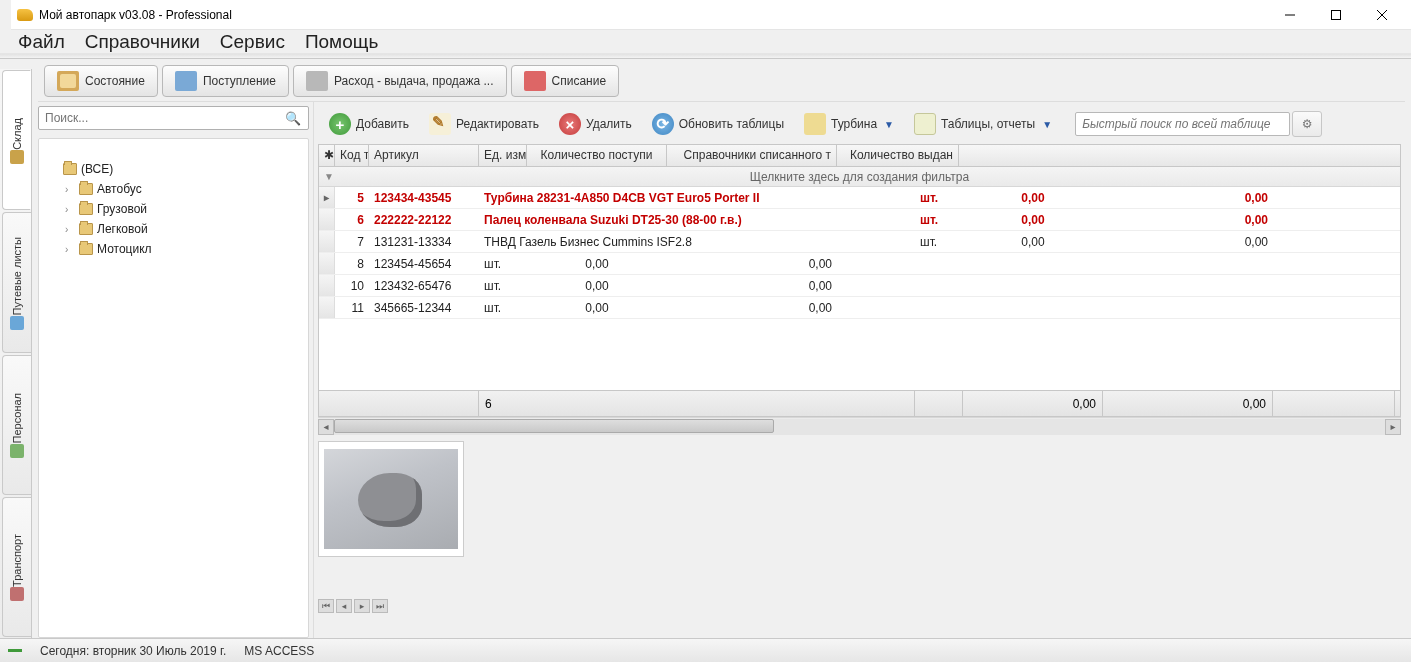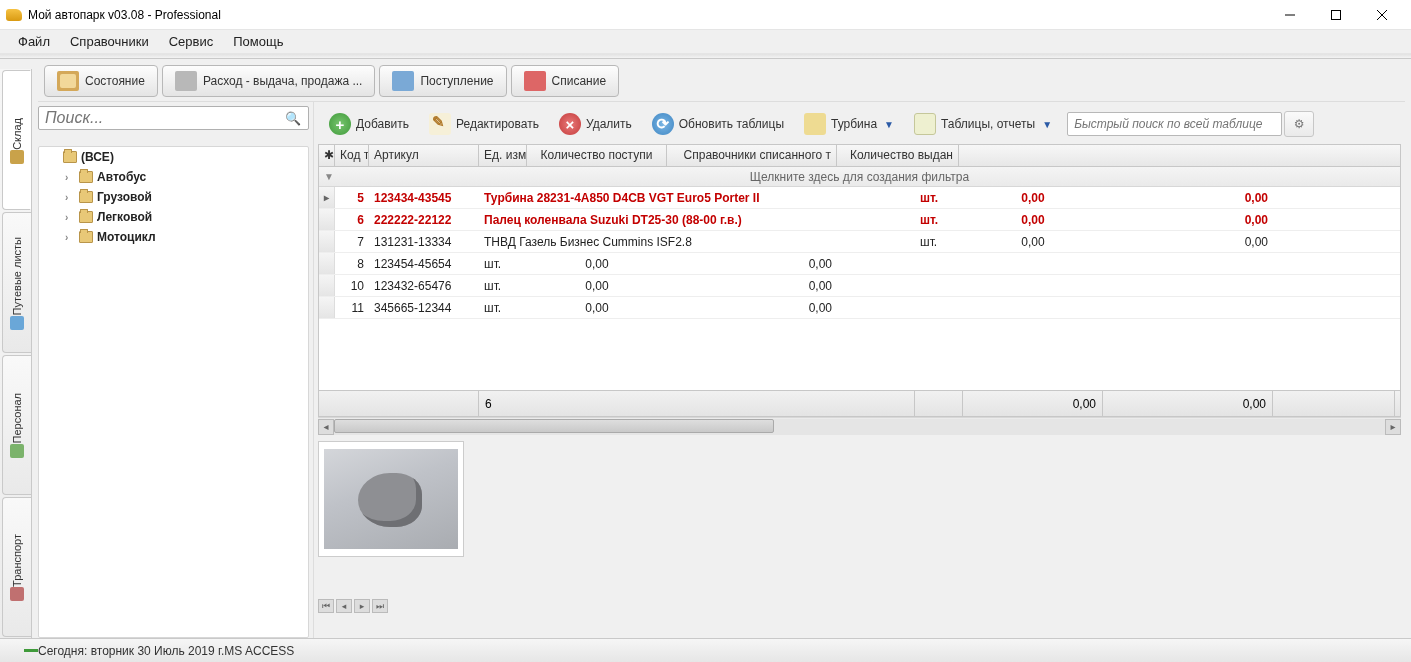--- a/index.html
+++ b/index.html
@@ -1,22 +1,22 @@
 <!DOCTYPE html>
 <html><head>
 <meta charset="utf-8">
 <style>
 * { box-sizing: border-box; margin: 0; padding: 0; font-family: "Segoe UI", Tahoma, sans-serif; font-size: 12px; }
 body { width: 1411px; height: 662px; background: #f0f0f0; overflow: hidden; display: flex; flex-direction: column; }
-.titlebar { height: 30px; background: #fff; display: flex; align-items: center; padding: 0 6px; border-bottom: 1px solid #e5e5e5; }
+.titlebar { height: 30px; background: #fff; display: flex; align-items: center; padding: 0 6px; border-bottom: 1px solid #e5e5e5; margin-left: 11px; }
 .titlebar .app-icon { width: 16px; height: 12px; margin-right: 6px; background: linear-gradient(#f6c243,#d99a12); border-radius: 3px 6px 3px 3px; }
 .titlebar .title-text { flex: 1; font-size: 12px; color: #000; }
 .titlebar .win-btn { width: 46px; height: 30px; display: flex; align-items: center; justify-content: center; cursor: pointer; }
 .menubar { height: 24px; background: #f0f0f0; display: flex; align-items: center; padding: 0 8px; border-bottom: 1px solid #e5e5e5; }
-.menubar span { padding: 3px 10px; font-size: 13px; color: #222; cursor: default; }
+.menubar span { padding: 3px 10px; font-size: 19px; color: #222; cursor: default; }
 .status-strip { height: 5px; background: linear-gradient(#e2e2e2,#f3f3f3); border-bottom: 1px solid #c9c9c9; }
 
 .body-row { display: flex; flex: 1; overflow: hidden; }
 
 .side-tabs { width: 32px; background: linear-gradient(#f6f6f6,#ececec); display: flex; flex-direction: column; border-right: 1px solid #c9c9c9; margin-top: 10px; }
 .side-tab { flex: 1; border: 1px solid #c9c9c9; border-right: none; border-radius: 4px 0 0 4px; margin: 1px 0 1px 2px; display: flex; flex-direction: column; align-items: center; justify-content: center; background: linear-gradient(#f9f9f9,#e9e9e9); cursor: pointer; }
 .side-tab.active { background: #fff; border-right: 1px solid #fff; }
 .side-tab .vlabel { writing-mode: vertical-rl; transform: rotate(180deg); font-size: 11px; color: #333; margin-top: 4px; }
 .side-tab .sii { width: 14px; height: 14px; background: #c9a24a; border-radius: 2px; margin-bottom: 2px; }
 .side-tab .sii.b { background: #6aa7d8; }
@@ -30,42 +30,42 @@
 .top-tab .ico { width: 22px; height: 20px; background: #d4a859; border-radius: 2px; position: relative; }
 .top-tab .ico.box::after { content:""; position:absolute; inset: 3px; background:#f2d89a; border-radius:2px; }
 .top-tab .ico.cart { background: #7aa9d6; }
 .top-tab .ico.cart2 { background: #b8b8b8; }
 .top-tab .ico.del { background: #d66; }
 
 .split-row { display: flex; flex: 1; margin-top: 4px; border-top: 1px solid #ddd; overflow: hidden; }
 
 .tree-col { width: 276px; display: flex; flex-direction: column; padding: 4px 4px 0 0; border-right: 1px solid #ddd; }
 .search-wrap { display: flex; align-items: center; border: 1px solid #b0b0b0; border-radius: 2px; background: #fff; height: 24px; padding: 0 6px; }
-.search-wrap input { flex: 1; border: none; outline: none; font-style: italic; color: #888; font-size: 16px; background: transparent; }
+.search-wrap input { flex: 1; border: none; outline: none; color: #888; font-size: 12px; background: transparent; }
 .search-wrap .sicon { font-size: 13px; color: #333; }
-.tree { flex: 1; border: 1px solid #d7d7d7; border-radius: 2px; background: #fff; margin-top: 16px; overflow: auto; padding: 0 0; font-weight: bold; }
+.tree { flex: 1; border: 1px solid #d7d7d7; border-radius: 2px; background: #fff; margin-top: 8px; overflow: auto; padding: 20px 0; }
 .tree-item { display: flex; align-items: center; height: 20px; padding-left: 10px; gap: 4px; font-size: 12px; color: #222; cursor: default; }
 .tree-item .exp { width: 10px; color: #888; font-size: 10px; }
 .tree-item .fico { width: 14px; height: 12px; background: #e8c877; border: 1px solid #b9954a; border-radius: 1px; position: relative; }
 .tree-item .fico::before { content:""; position:absolute; top:-3px; left:0; width:6px; height:3px; background:#e8c877; border:1px solid #b9954a; border-bottom:none; border-radius:1px 1px 0 0; }
 .tree-item.child { padding-left: 26px; }
 
 .right-col { flex: 1; display: flex; flex-direction: column; overflow: hidden; }
 .toolbar { display: flex; align-items: center; gap: 2px; padding: 6px 4px 4px 6px; flex-wrap: nowrap; }
 .tbtn { display: flex; align-items: center; gap: 5px; padding: 4px 8px; border: 1px solid transparent; border-radius: 3px; font-size: 13px; color: #333; cursor: pointer; }
 .tbtn .ico { width: 22px; height: 22px; border-radius: 50%; display: flex; align-items: center; justify-content: center; font-size: 15px; color: #fff; font-weight: bold; }
 .tbtn .ico.add { background: radial-gradient(#78c56f,#3f9a3a); }
 .tbtn .ico.edit { background: #f6f0d8; border-radius: 3px; position:relative; }
 .tbtn .ico.edit::after{content:"✎"; position:absolute; left:3px; top:0; color:#b17a2b;}
 .tbtn .ico.del { background: radial-gradient(#e97a7a,#c43a3a); }
 .tbtn .ico.ref { background: radial-gradient(#7ab6e4,#3f86c3); }
 .tbtn .ico.exp { background: #eedb92; border-radius:3px; }
 .tbtn .ico.tbl { background: #eef0d0; border-radius:3px; position:relative; border:1px solid #c5c79a;}
 .tbtn .drop { color: #2b5aa6; font-size: 10px; margin-left: 2px; }
-.quick-search { margin-left: 4px; flex: 1; max-width: 215px; }
+.quick-search { margin-left: 12px; flex: 1; max-width: 215px; }
 .quick-search input { width: 100%; height: 24px; border: 1px solid #b8b8b8; border-radius: 2px; padding: 0 6px; font-size: 12px; font-style: italic; color: #888; background: #fff; }
 .gear-btn { width: 30px; height: 26px; border: 1px solid #c7c7c7; border-radius: 3px; background: linear-gradient(#fafafa,#eaeaea); display:flex; align-items:center; justify-content:center; color:#777; cursor:pointer; }
 
 .grid-wrap { flex: 1; border: 1px solid #c7c7c7; background: #fff; margin: 0 4px; display: flex; flex-direction: column; overflow: hidden; }
 .grid-head { display: flex; background: linear-gradient(#f7f7f7,#e7e7e7); border-bottom: 1px solid #c7c7c7; height: 22px; }
 .grid-head .cell { border-right: 1px solid #c7c7c7; padding: 3px 5px; font-size: 12px; color: #333; overflow: hidden; white-space: nowrap; }
 .filter-row { height: 20px; background: linear-gradient(#f4f4f4,#eaeaea); border-bottom: 1px solid #d7d7d7; display: flex; align-items: center; justify-content: center; font-size: 12px; color: #666; position:relative; }
 .filter-row .ficon { position:absolute; left:4px; top:2px; width:12px; height:14px; display:flex; align-items:center; justify-content:center; font-size:10px; color:#888; }
 .grid-body { flex: 1; overflow: auto; }
 .grow { display: flex; height: 22px; align-items: center; border-bottom: 1px solid #eee; font-size: 12px; color: #222; }
@@ -88,21 +88,21 @@
 .hscroll .track { flex:1; height:16px; background:#e5e5e5; position:relative; }
 .hscroll .thumb { position:absolute; left:0; top:0; height:14px; width:440px; background:linear-gradient(#dedede,#c9c9c9); border:1px solid #aaa; border-radius:2px;}
 
 .image-panel { margin: 4px; height: 195px; display: flex; flex-direction: column; }
 .image-box { border: 1px solid #ccc; background: #fff; padding: 4px; width: 146px; height: 116px; display:flex; align-items:center; justify-content:center; margin-top:2px; }
 .thumb-img { width: 134px; height: 100px; background: linear-gradient(160deg,#d4d6da 0%,#bfc2c8 40%, #a9acb1 100%); position:relative; }
 .thumb-img::after { content:""; position:absolute; left:34px; top:24px; width:64px; height:54px; background:#8e8f93; border-radius:50% 40% 40% 50%; box-shadow: inset -6px -6px 0 #6e6f73; }
 .image-nav { display:flex; gap:2px; margin-top:42px; }
 .image-nav .nbtn { width:16px; height:14px; background:#ddd; border:1px solid #bbb; font-size:9px; color:#666; display:flex; align-items:center; justify-content:center; cursor:pointer;}
 
-.statusbar { height: 24px; background: linear-gradient(#f6f6f6,#e6e6e6); border-top: 1px solid #c9c9c9; display: flex; align-items: center; padding: 0 24px; font-size: 12px; color: #333; }
+.statusbar { height: 24px; background: linear-gradient(#f6f6f6,#e6e6e6); border-top: 1px solid #c9c9c9; display: flex; align-items: center; padding: 0 8px; gap: 18px; font-size: 12px; color: #333; }
 .statusbar .dash { width:14px; height:3px; background:#3f9a3a;}
 </style>
 </head>
 <body>
 
 <div class="titlebar">
   <div class="app-icon"></div>
   <div class="title-text">Мой автопарк v03.08 - Professional</div>
   <div class="win-btn">
     <svg width="10" height="10" viewBox="0 0 10 10">
@@ -151,26 +151,26 @@
   </div>
 
   <div class="main-panel">
 
     <div class="top-tabs">
       <div class="top-tab">
         <div class="ico box"></div>
         <span>Состояние</span>
       </div>
       <div class="top-tab">
+        <div class="ico cart"></div>
+        <span>Поступление</span>
+      </div>
+      <div class="top-tab">
         <div class="ico cart2"></div>
         <span>Расход - выдача, продажа ...</span>
-      </div>
-      <div class="top-tab">
-        <div class="ico cart"></div>
-        <span>Поступление</span>
       </div>
       <div class="top-tab">
         <div class="ico del"></div>
         <span>Списание</span>
       </div>
     </div>
 
     <div class="split-row">
 
       <div class="tree-col">

